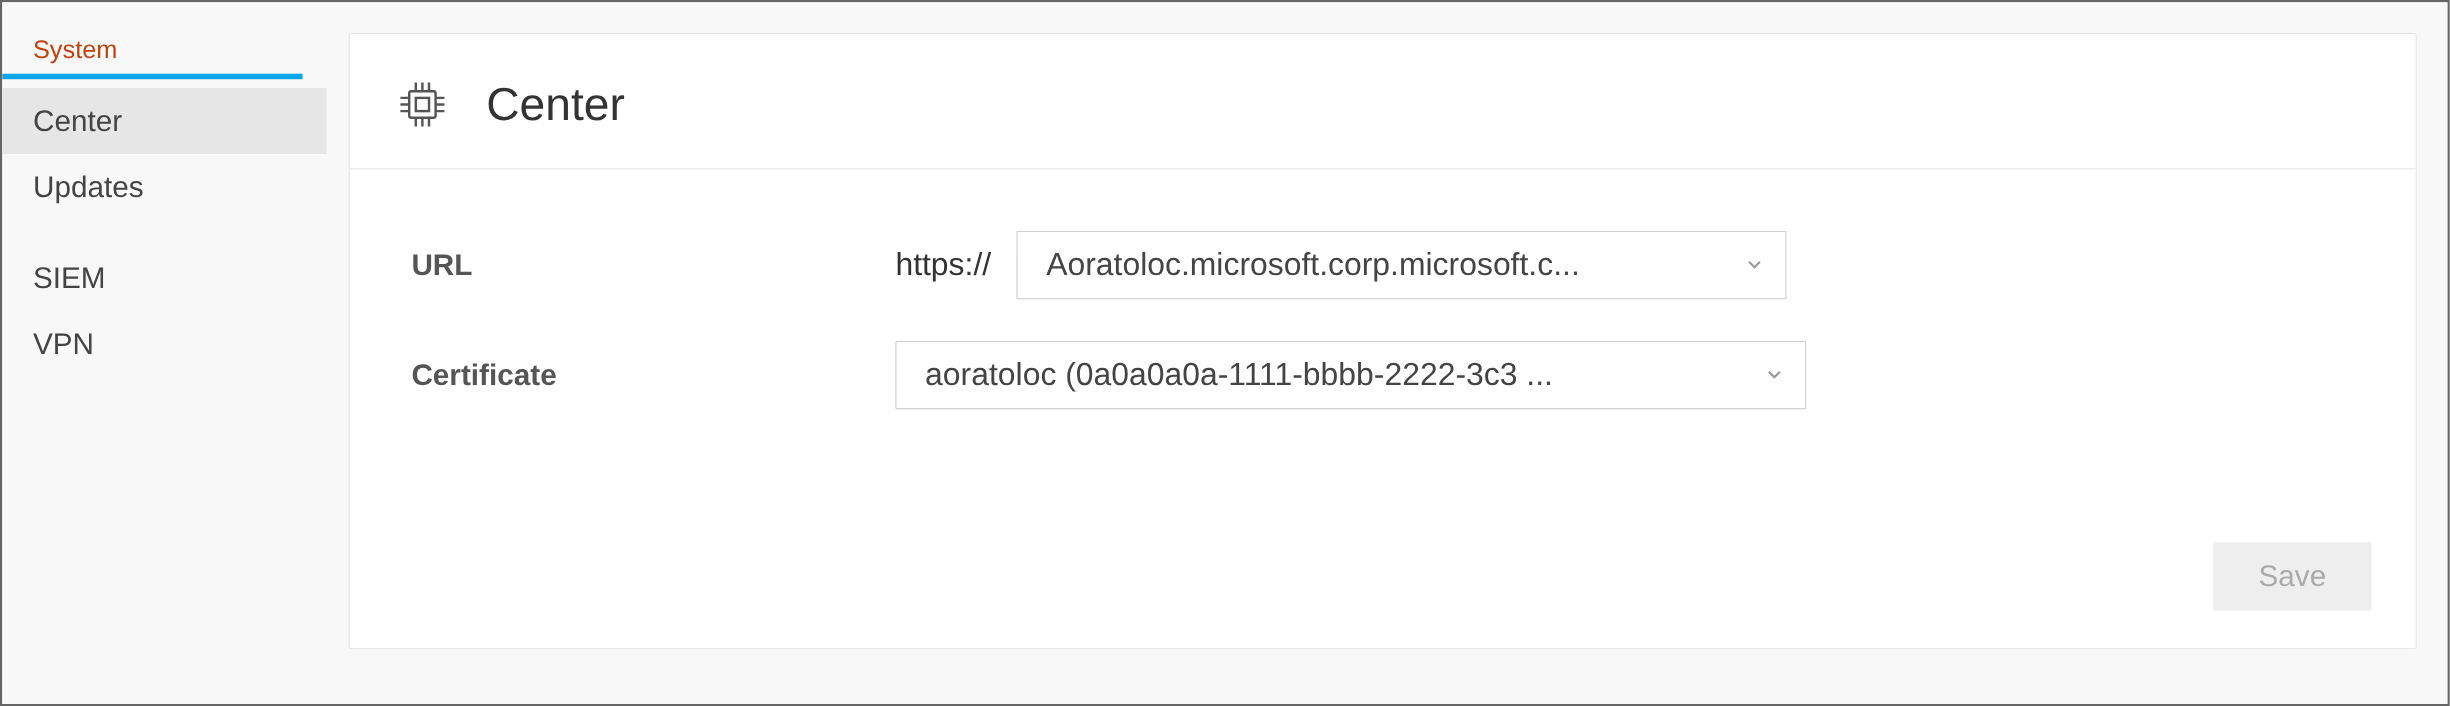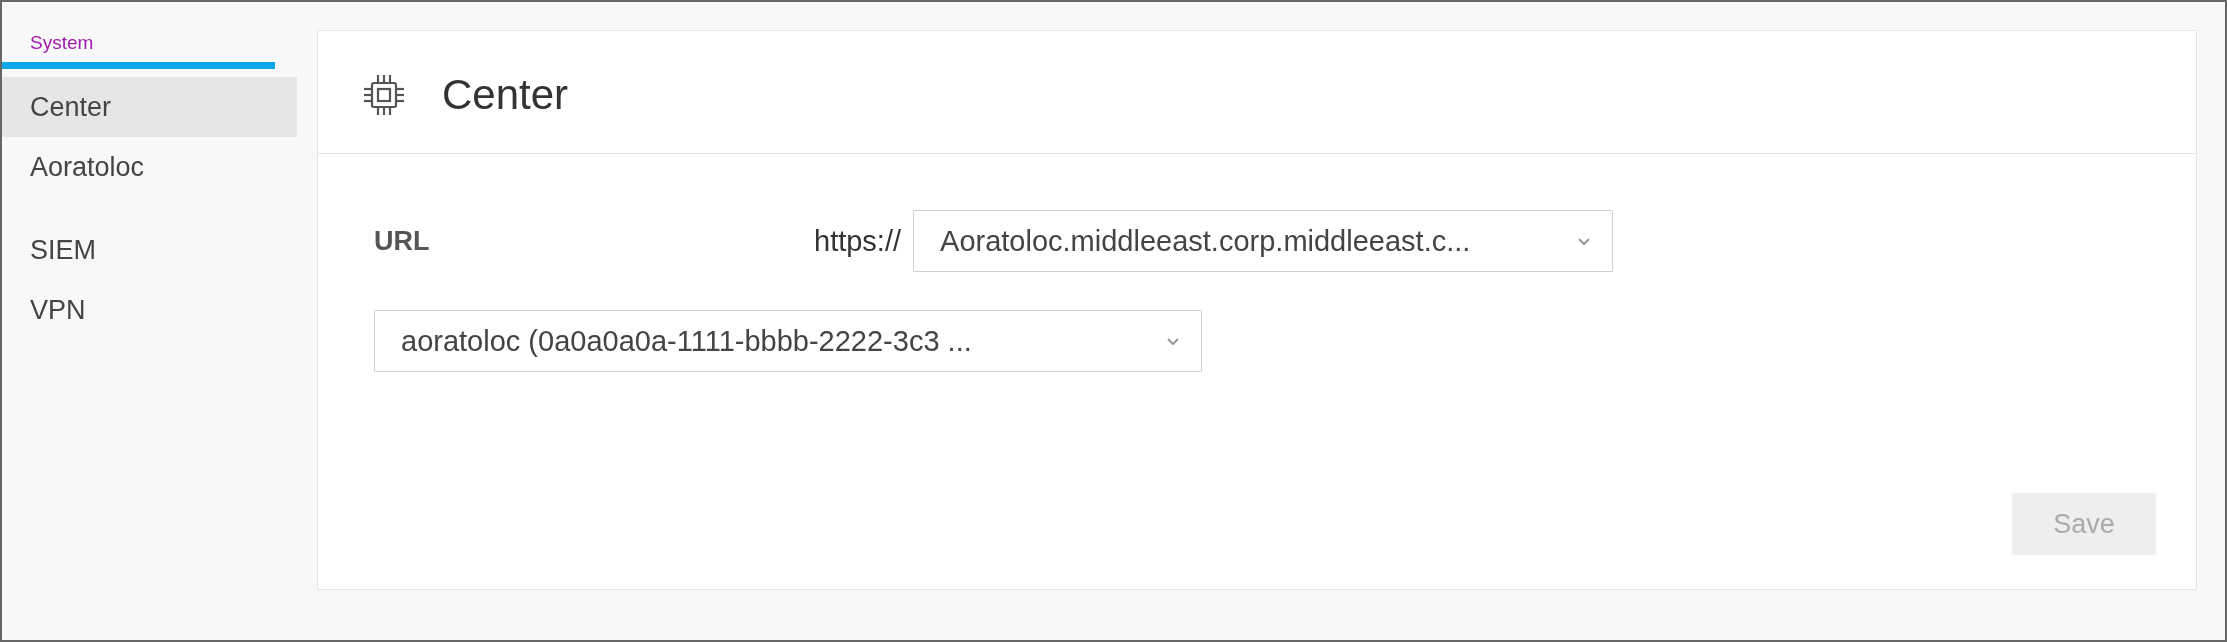--- a/index.html
+++ b/index.html
@@ -17,24 +17,24 @@
       display: flex;
       overflow: hidden;
     }
     .sidebar {
       width: 295px;
       background: #f8f8f8;
       padding: 20px 0 0 0;
       flex-shrink: 0;
     }
     .sidebar-section-header {
-      font-size: 19px;
-      color: #a21caf;
+      font-size: 23px;
+      color: #c2410c;
       padding: 10px 28px 8px 28px;
-      border-bottom: 7px solid #0ea5e9;
+      border-bottom: 5px solid #0ea5e9;
       margin: 0 22px 8px 0;
       font-weight: 400;
     }
     .sidebar-item {
       font-size: 27px;
       color: #444;
       padding: 12px 28px;
       cursor: pointer;
       font-weight: 400;
       line-height: 1.35;
@@ -90,21 +90,21 @@
     }
     .form-label {
       width: 440px;
       font-size: 27px;
       color: #555;
       font-weight: 700;
     }
     .form-control-area {
       display: flex;
       align-items: center;
-      gap: 12px;
+      gap: 23px;
     }
     .url-prefix {
       font-size: 29px;
       color: #333;
       font-weight: 400;
     }
     .select-box {
       border: 1px solid #d0d0d0;
       background: #fff;
       height: 62px;
@@ -149,21 +149,21 @@
       cursor: pointer;
       border-radius: 1px;
     }
   </style>
 </head>
 <body>
 
 <div class="sidebar">
   <div class="sidebar-section-header">System</div>
   <div class="sidebar-item active">Center</div>
-  <div class="sidebar-item">Aoratoloc</div>
+  <div class="sidebar-item">Updates</div>
 
   <div class="sidebar-section-gap"></div>
 
   <div class="sidebar-item">SIEM</div>
   <div class="sidebar-item">VPN</div>
 </div>
 
 <div class="main">
   <div class="panel">
     <div class="panel-header">
@@ -188,31 +188,32 @@
       <h1>Center</h1>
     </div>
 
     <div class="panel-body">
 
       <div class="form-row">
         <div class="form-label">URL</div>
         <div class="form-control-area">
           <span class="url-prefix">https://</span>
           <div class="select-box url-select">
-            <span class="select-text">Aoratoloc.middleeast.corp.middleeast.c...</span>
+            <span class="select-text">Aoratoloc.microsoft.corp.microsoft.c...</span>
             <span class="chevron">
               <svg width="20" height="20" viewBox="0 0 20 20" fill="none" stroke="currentColor" stroke-width="2">
                 <polyline points="5 8 10 13 15 8"></polyline>
               </svg>
             </span>
           </div>
         </div>
       </div>
 
       <div class="form-row">
+        <div class="form-label">Certificate</div>
         <div class="form-control-area">
           <div class="select-box cert-select">
             <span class="select-text">aoratoloc (0a0a0a0a-1111-bbbb-2222-3c3 ...</span>
             <span class="chevron">
               <svg width="20" height="20" viewBox="0 0 20 20" fill="none" stroke="currentColor" stroke-width="2">
                 <polyline points="5 8 10 13 15 8"></polyline>
               </svg>
             </span>
           </div>
         </div>

